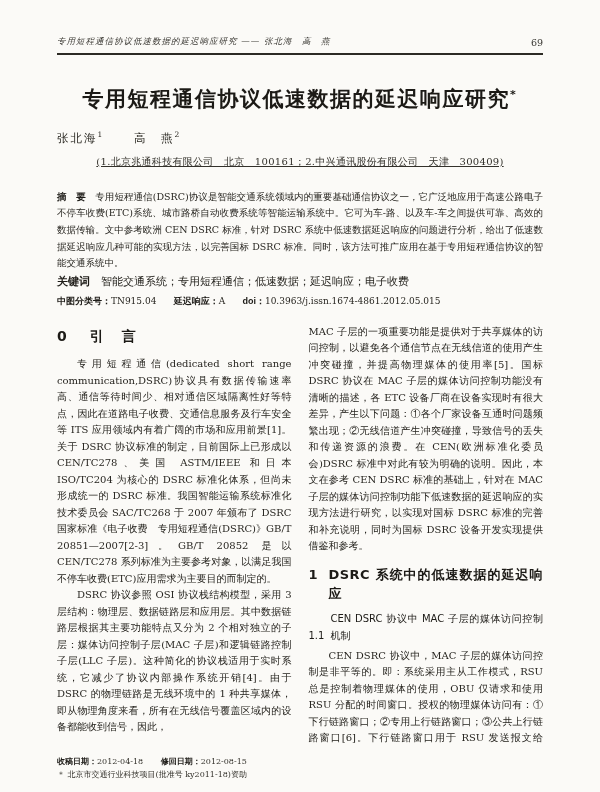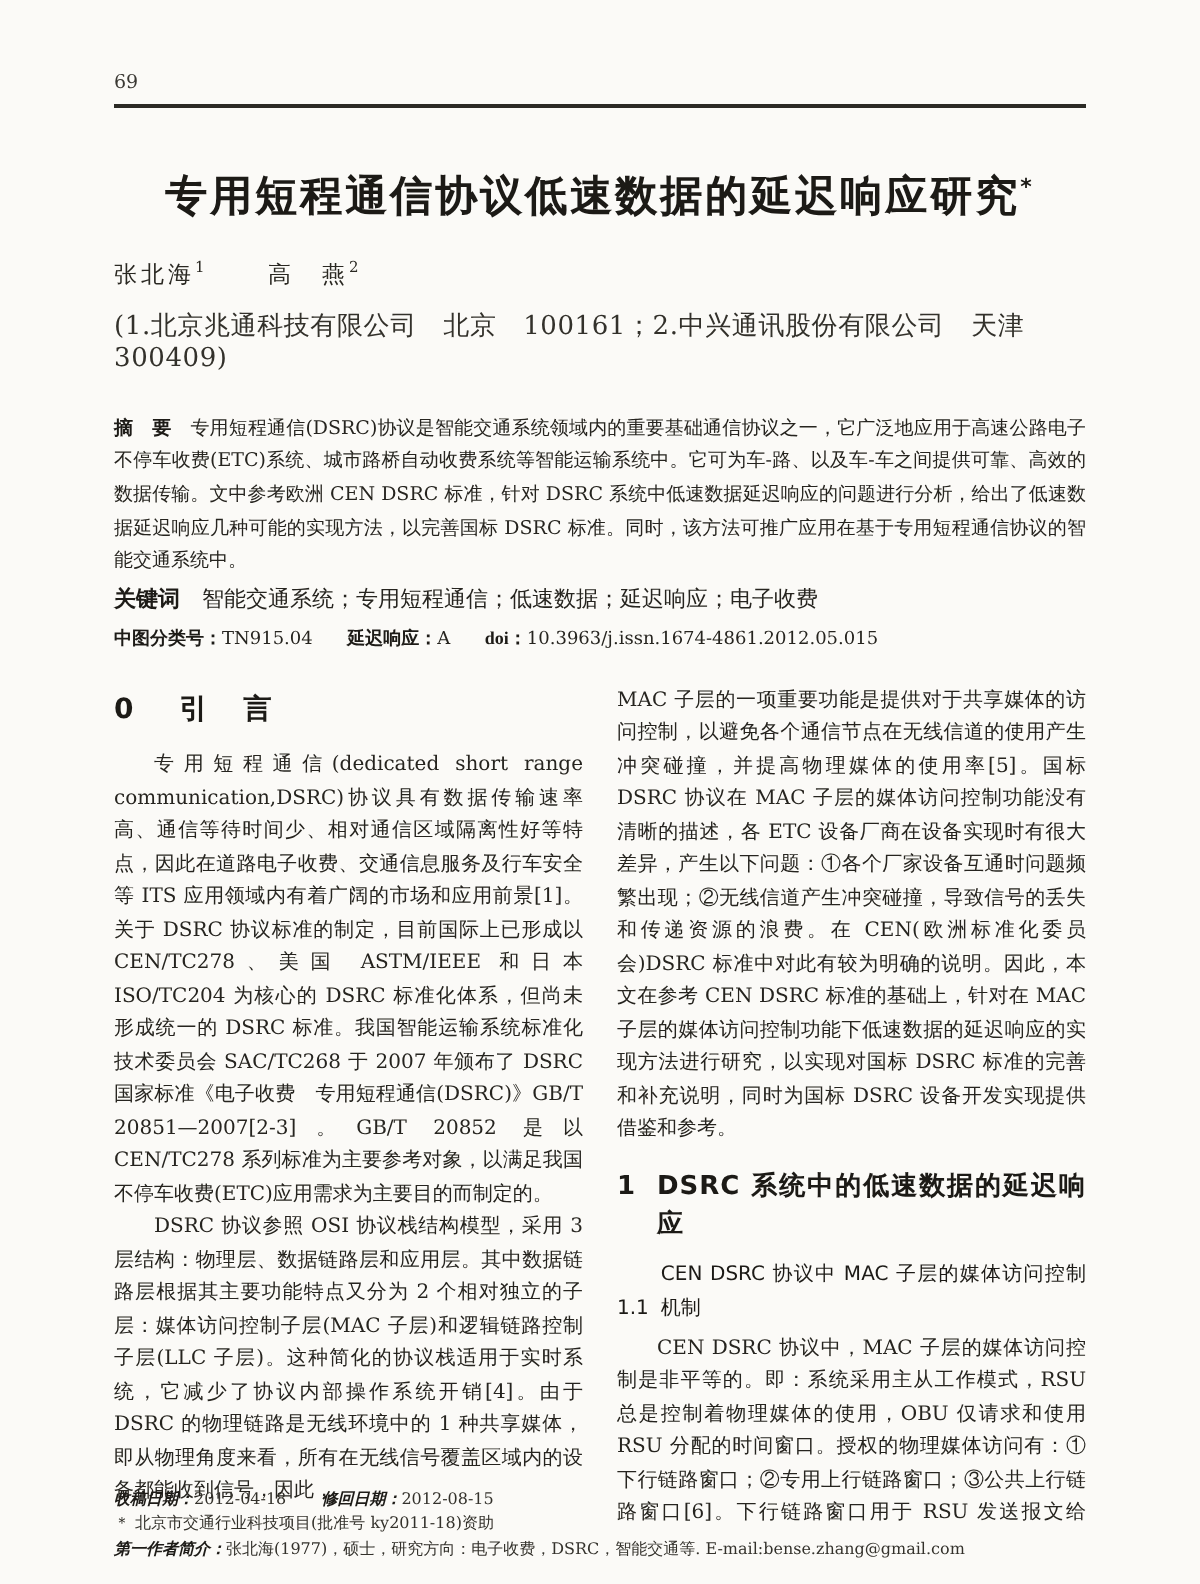--- a/index.html
+++ b/index.html
@@ -24,27 +24,27 @@
   
   .title{
     margin:30px 0 0;text-align:center;
     font-family:"DejaVu Sans","Liberation Sans",sans-serif;
     font-size:21px;font-weight:bold;letter-spacing:1.5px;color:#1c1a16;
   }
   .title sup{font-size:11px;}
   .authors{margin-top:17px;text-align:left;font-size:11.5px;letter-spacing:2px;color:#2a2822;}
   .author+.author{margin-left:26px;}
   .authors sup{font-size:7.5px;letter-spacing:0;}
-  .affiliation{margin-top:9px;font-size:13px;letter-spacing:0.3px;color:#33312b;}
+  .affiliation{margin-top:9px;text-align:center;font-size:10px;letter-spacing:0.3px;color:#33312b;text-decoration:underline;}
   
   .abstract{margin:20px 0 0;font-size:9.5px;line-height:1.75;text-align:justify;}
   .kw{margin:0;font-size:11px;line-height:1.75;}
   .lbl{font-family:"DejaVu Sans","Liberation Sans",sans-serif;font-weight:bold;margin-right:1em;color:#1d1b17;}
   .meta{margin:3px 0 0;font-size:9px;line-height:1.7;}
-  .meta b{font-family:Liberation Serif, serif;color:#1d1b17;}
+  .meta b{font-family:Liberation Sans, sans-serif;color:#1d1b17;}
   .meta .val{margin-right:1.6em;}
   
   .columns{display:flex;gap:17px;margin-top:14px;height:421px;overflow:hidden;}
   .col{width:50%;font-size:10px;line-height:16.5px;text-align:justify;}
   .body{margin:0;}
   .indent{text-indent:2em;}
   .sec{
     font-family:"DejaVu Sans","Liberation Sans",sans-serif;
     font-weight:bold;color:#1c1a16;
     display:flex;gap:1.5em;align-items:baseline;
@@ -62,29 +62,30 @@
     display:flex;gap:0.6em;align-items:flex-end;
     font-size:10px;margin:2px 0 4px;line-height:1.7;
   }
   .secnum{flex:none;}
   
   .footnote{
     position:absolute;left:57px;right:38px;bottom:10px;
     font-size:8px;line-height:1.6;color:#33312b;
   }
   .footnote p{margin:0;}
-  .footnote b{font-family:"DejaVu Sans","Liberation Sans",sans-serif;color:#1d1b17;font-style:italic;}
+  .footnote b{font-family:"DejaVu Sans","Liberation Sans",sans-serif;color:#1d1b17;}
   .gap{display:inline-block;width:2.2em;}
 </style>
 </head>
 <body>
 
 <div class="page">
 
   <header class="running">
+    <span class="rh-left">专用短程通信协议低速数据的延迟响应研究 —— 张北海　高　燕</span>
     <span class="rh-right">69</span>
   </header>
 
   <h1 class="title"><span>专用短程通信协议低速数据的延迟响应研究</span><sup>*</sup></h1>
 
   <div class="authors">
     <span class="author"><span>张北海</span><sup>1</sup></span>
     <span class="author"><span>高　燕</span><sup>2</sup></span>
   </div>
 
@@ -122,16 +123,15 @@
         <span>CEN DSRC 协议中 MAC 子层的媒体访问控制机制</span>
       </h3>
       <p class="body indent">CEN DSRC 协议中，MAC 子层的媒体访问控制是非平等的。即：系统采用主从工作模式，RSU 总是控制着物理媒体的使用，OBU 仅请求和使用 RSU 分配的时间窗口。授权的物理媒体访问有：①下行链路窗口；②专用上行链路窗口；③公共上行链路窗口[6]。下行链路窗口用于 RSU 发送报文给 OBU；专</p>
     </div>
 
   </div>
 
   <footer class="footnote">
     <p><b>收稿日期：</b><span>2012-04-18</span><span class="gap"></span><b>修回日期：</b><span>2012-08-15</span></p>
     <p>＊ 北京市交通行业科技项目(批准号 ky2011-18)资助</p>
-    <p><b>第一作者简介：</b><span>张北海(1977)，硕士，研究方向：电子收费，DSRC，智能交通等. E-mail:bense.zhang@gmail.com</span></p>
   </footer>
 
 </div>
 
 </body></html>

